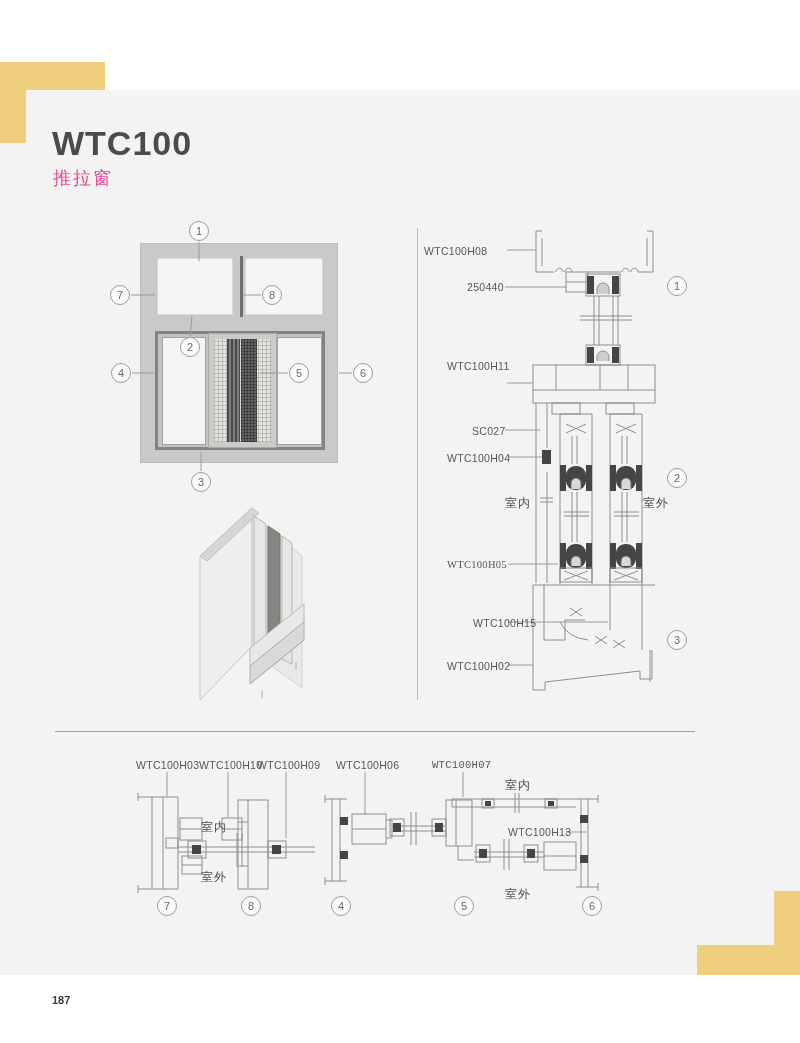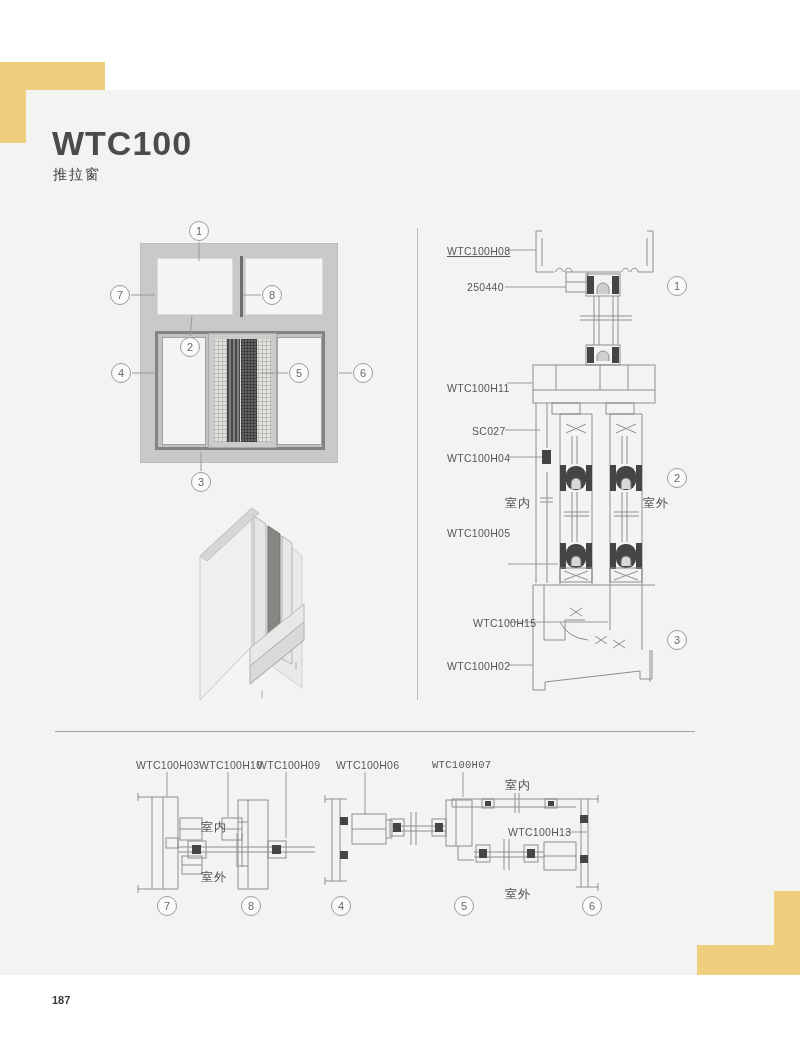--- a/index.html
+++ b/index.html
@@ -2,21 +2,21 @@
 <html><head>
 <meta charset="utf-8">
 <style>
   html,body{margin:0;padding:0;background:#ffffff;}
   #canvas{position:relative;width:800px;height:1039px;background:#ffffff;overflow:hidden;
           font-family:"Liberation Sans","DejaVu Sans",sans-serif;}
   .abs{position:absolute;}
   .page-bg{left:0;top:90px;width:800px;height:885px;background:#f3f3f1;}
   .accent{background:#efce7e;}
   .title{left:52px;top:124px;font-size:34px;font-weight:bold;color:#4b4b49;letter-spacing:1px;}
-  .subtitle{left:53px;top:166px;font-size:14px;color:#404040;letter-spacing:2px;}
+  .subtitle{left:53px;top:166px;font-size:18px;color:#ec4899;letter-spacing:2px;}
   .pagenum{left:52px;top:983px;font-size:11px;font-weight:bold;color:#3c3c3a;margin-top:11px;}
   .vdivider{left:417px;top:228px;width:1px;height:472px;background:#bcbcba;}
   .hdivider{left:55px;top:731px;width:640px;height:1px;background:#a2a2a0;}
   .lbl{position:absolute;font-size:10.5px;color:#575856;white-space:nowrap;letter-spacing:0.3px;}
   .cjk{position:absolute;font-size:12px;color:#4e4f4d;white-space:nowrap;letter-spacing:1px;}
   .callout{position:absolute;width:20px;height:20px;border-radius:50%;border:1px solid #9b9c9a;
            background:#fafaf8;color:#6a6b69;font-size:11px;display:flex;align-items:center;
            justify-content:center;box-sizing:border-box;}
   
   .win-frame{left:140px;top:243px;width:198px;height:220px;background:#c9cac8;border:1px solid #bcbdbb;box-sizing:border-box;}
@@ -184,28 +184,28 @@
       <polygon points="252,514 302,556 302,688 252,652" fill="#e3e5e4" stroke="#bfc1c0" opacity="0.65"></polygon>
       <polygon points="254,516 266,524 266,652 254,646" fill="#e6e8e7" stroke="#b2b4b3"></polygon>
       <polygon points="268,526 280,534 280,658 268,653" fill="#858783" stroke="#6e706c"></polygon>
       <polygon points="282,536 292,543 292,664 282,659" fill="#e6e8e7" stroke="#b2b4b3"></polygon>
       <polygon points="250,648 304,604 304,622 250,666" fill="#e8e8e6" stroke="#b8b8b6"></polygon>
       <polygon points="250,666 304,622 304,640 250,684" fill="#d9d9d7" stroke="#b0b0ae"></polygon>
       <path d="M250,684 L304,640 M262,690 v8 M296,662 v8" fill="none" stroke="#b0b0ae"></path>
     </g>
   </svg>
 
-  <div class="lbl" style="left:447px;top:245px;text-decoration:underline;">WTC100H08</div>
+  <div class="lbl" style="left:424px;top:245px;">WTC100H08</div>
   <div class="lbl" style="left:467px;top:281px;">250440</div>
-  <div class="lbl" style="left:447px;top:382px;">WTC100H11</div>
+  <div class="lbl" style="left:447px;top:360px;">WTC100H11</div>
   <div class="lbl" style="left:472px;top:425px;text-align:center;">SC027</div>
   <div class="lbl" style="left:447px;top:452px;">WTC100H04</div>
   <div class="cjk" style="left:505px;top:495px;">室内</div>
   <div class="cjk" style="left:643px;top:495px;">室外</div>
-  <div class="lbl" style="left:447px;top:527px;">WTC100H05</div>
+  <div class="lbl" style="left:447px;top:559px;font-family:Liberation Serif, serif;">WTC100H05</div>
   <div class="lbl" style="left:473px;top:617px;">WTC100H15</div>
   <div class="lbl" style="left:447px;top:660px;">WTC100H02</div>
 
   <div class="lbl" style="left:136px;top:759px;">WTC100H03</div>
   <div class="lbl" style="left:199px;top:759px;">WTC100H10</div>
   <div class="lbl" style="left:257px;top:759px;">WTC100H09</div>
   <div class="cjk" style="left:201px;top:819px;">室内</div>
   <div class="cjk" style="left:201px;top:869px;">室外</div>
   <div class="lbl" style="left:336px;top:759px;">WTC100H06</div>
   <div class="lbl" style="left:432px;top:759px;font-family:Liberation Mono, monospace;">WTC100H07</div>

